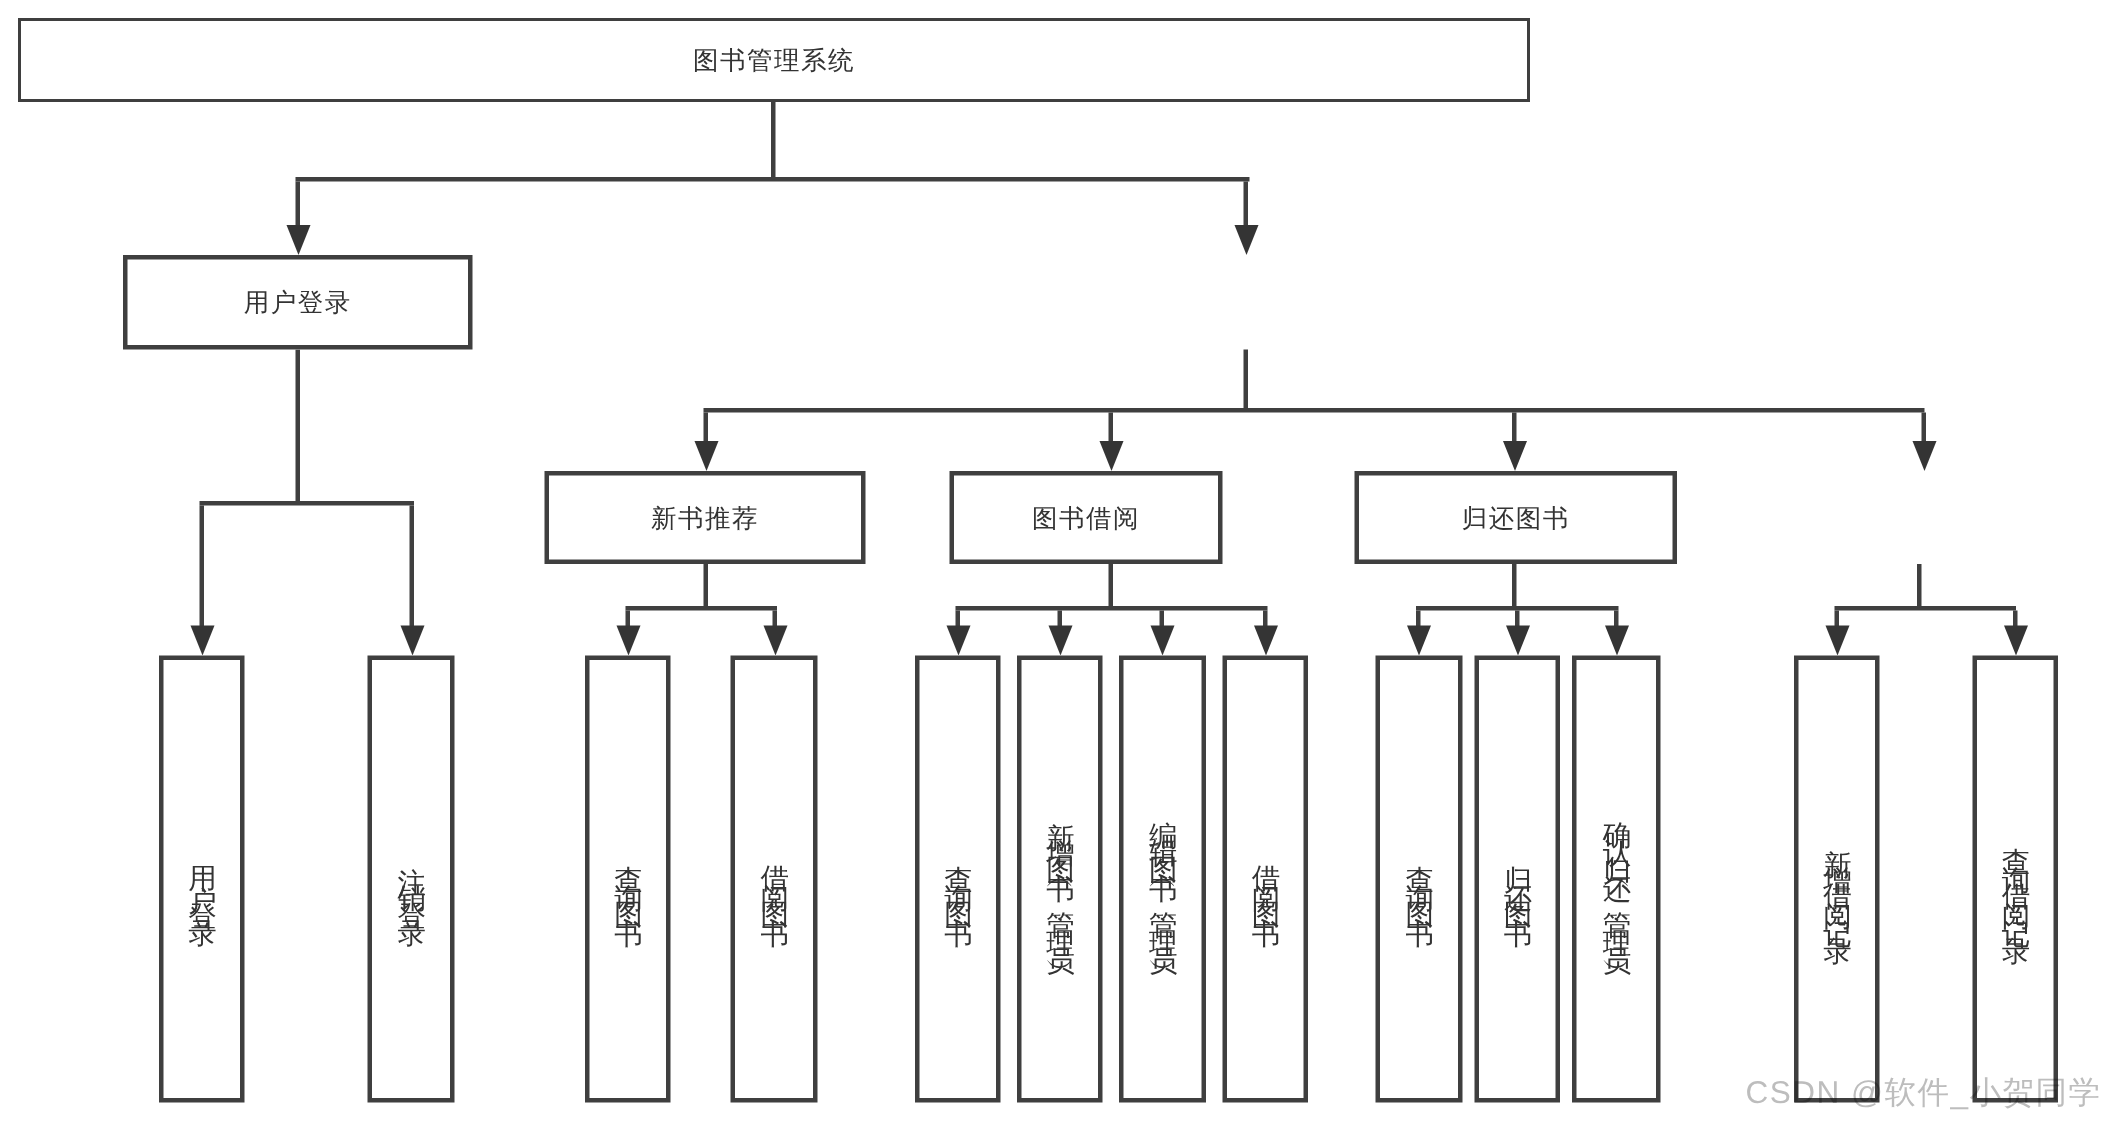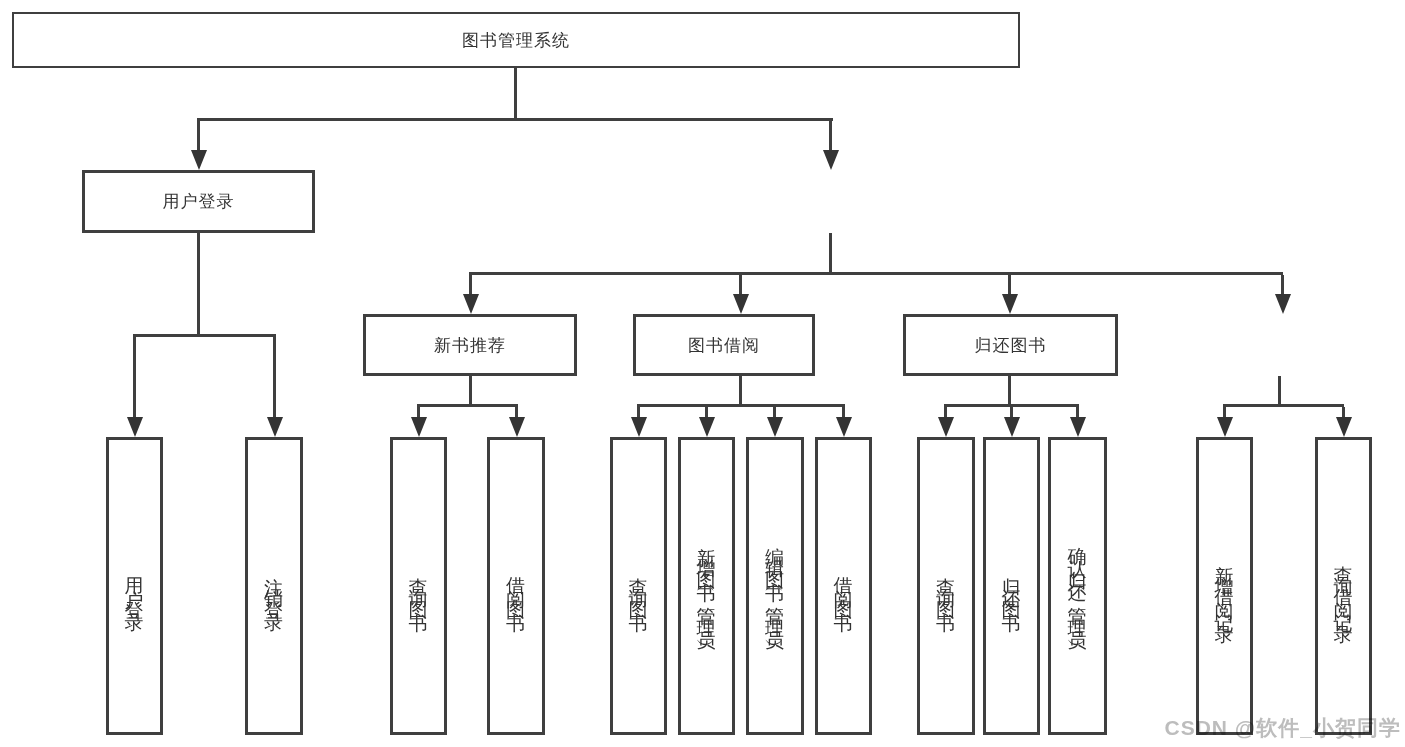--- a/index.html
+++ b/index.html
@@ -51,21 +51,20 @@
   .watermark{
     position:absolute;
     top:714px;
     right:4px;
     font-size:21px;
     color:#bdbdbd;
     letter-spacing:1px;
     mix-blend-mode:multiply;
     z-index:5;
     white-space:nowrap;
-    font-weight:bold;
   }
 </style>
 </head>
 <body>
 
 <div id="stage">
   <div class="watermark">CSDN @软件_小贺同学</div>
 <div class="node root" style="left: 12px; top: 12px; width: 1008px; height: 56px;">
       <span class="lbl">图书管理系统</span>
     </div>

